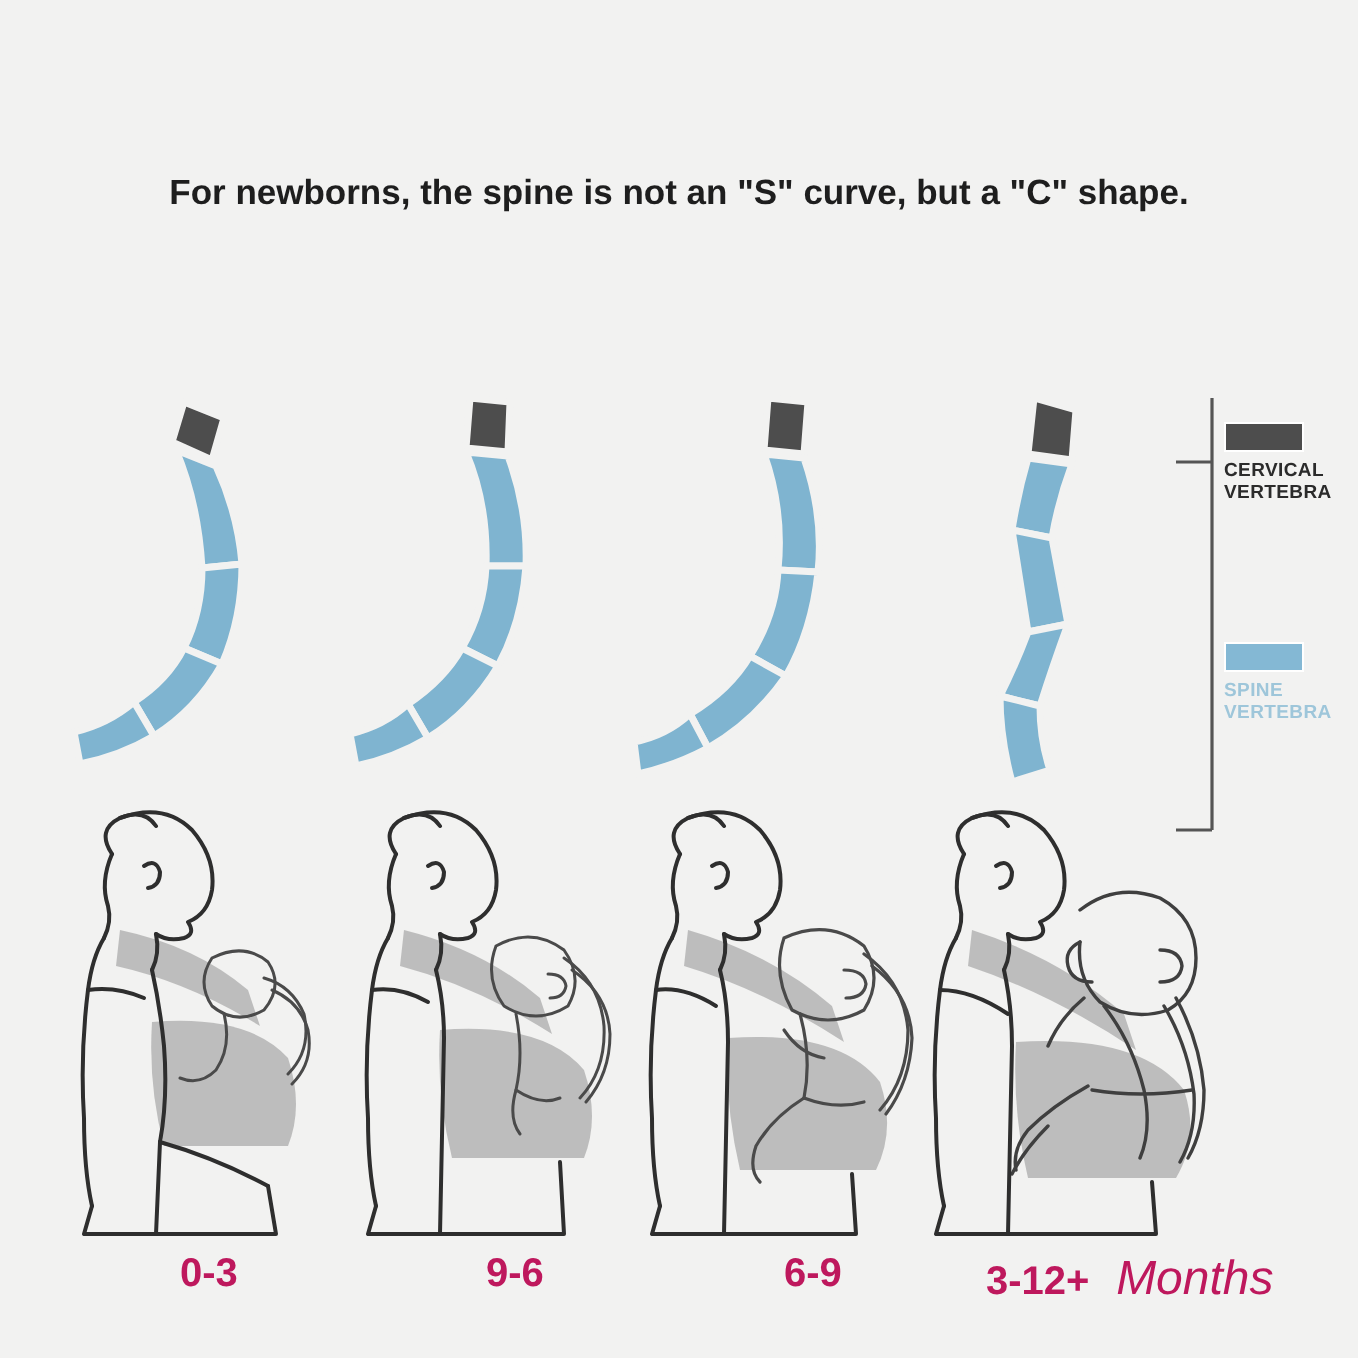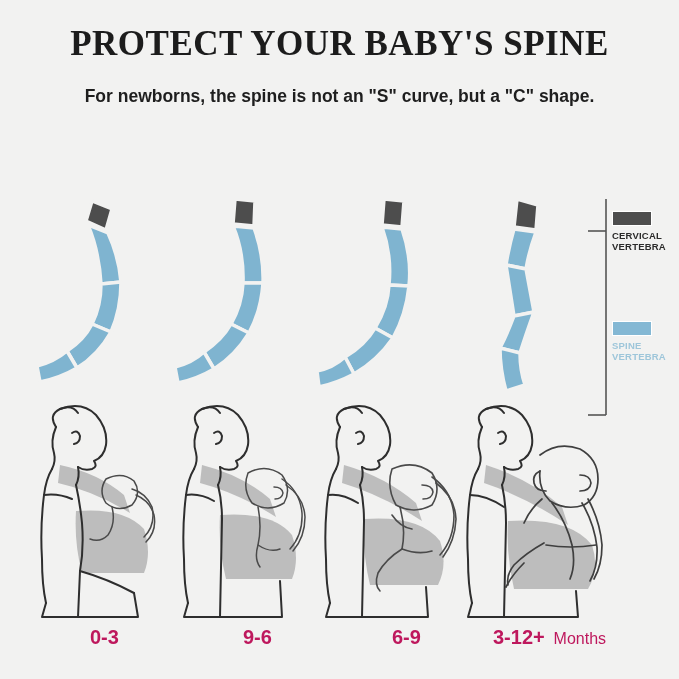--- a/index.html
+++ b/index.html
@@ -125,30 +125,30 @@
     position: absolute;
     top: 0;
     font-family: "Liberation Sans", sans-serif;
     font-size: 20px;
     font-weight: 700;
     color: #be185d;
     white-space: nowrap;
   }
   .age-label .months-suffix {
     font-weight: 400;
-    font-size: 16px;
+    font-size: 24px;
+    font-style: italic;
   }
 </style>
 </head>
 <body>
 
 <div id="page">
 
   <div id="header-block">
-    <div id="main-title">PROTECT YOUR BABY'S SPINE</div>
     <div id="subtitle-line-1" class="subtitle-line">For newborns, the spine is not an "S" curve, but a "C" shape.</div>
   </div>
 
   <div id="spine-row">
 
     <div class="spine-cell" style="left:20px;">
       <svg width="150" height="235" viewBox="0 0 150 235" xmlns="http://www.w3.org/2000/svg">
         <g stroke="#f2f2f1" stroke-width="3.5" stroke-linejoin="round">
 
           <path d="M72 16 L92 24 L86 45 L66 36 Z" fill="#4d4d4d"></path>

